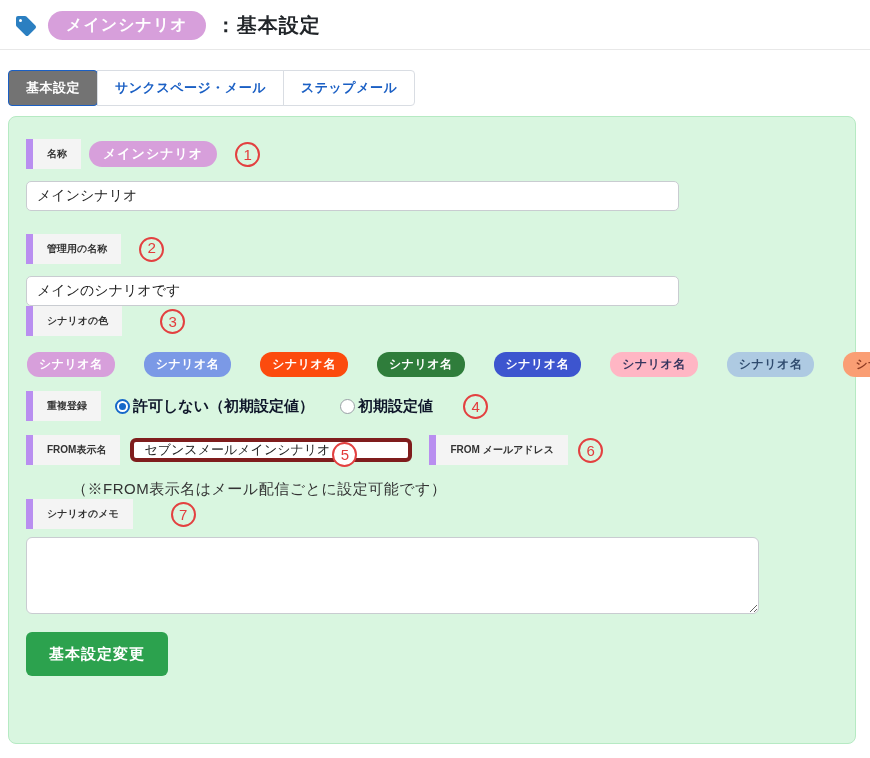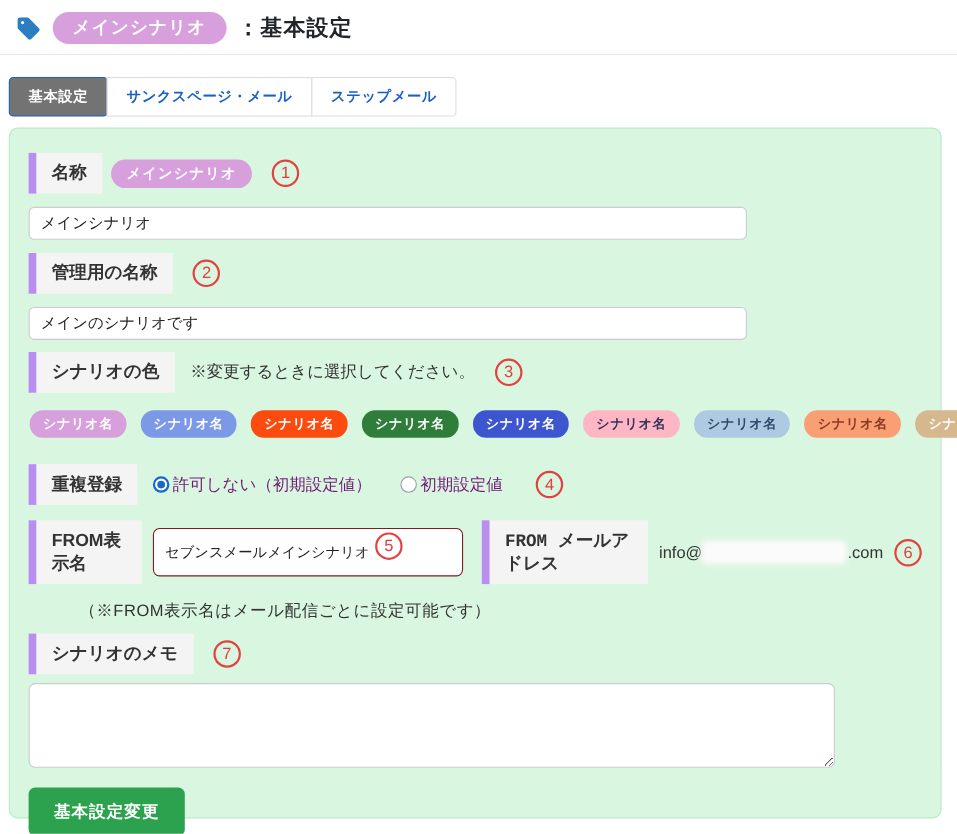--- a/index.html
+++ b/index.html
@@ -20,78 +20,78 @@
     font-size: 13px; padding: 8px 17px; margin-left: -1px; cursor: pointer; letter-spacing: .5px; }
   .tab:first-child { border-radius: 4px 0 0 4px; margin-left: 0; }
   .tab:last-child { border-radius: 0 4px 4px 0; }
   .tab.active { background: #737373; border-color: #1a5fc4; color: #fff; border-radius: 4px; }
 
   
   .panel { margin: 0 8px; width: 848px; height: 628px; background: #d9f6e0;
     border: 1px solid #b6eac3; border-radius: 8px; padding: 22px 17px 0 17px; }
 
   .field-label { display: inline-flex; align-items: center; border-left: 7px solid #b98ef0;
-    background: #f4f4f4; padding: 8px 14px; font-size: 16px; font-weight: bold; color: #333; }
+    background: #f4f4f4; padding: 8px 14px; font-size: 10px; font-weight: bold; color: #333; }
   .label-row { display: flex; align-items: center; }
 
   .circ-num { display: inline-flex; align-items: center; justify-content: center;
     width: 25px; height: 25px; border: 2px solid #e34040; border-radius: 50%;
     color: #e33c3c; font-size: 15px; margin-left: 18px; flex: 0 0 auto; }
 
   .mini-badge { background: #d79fdb; color: #fff; font-weight: bold; font-size: 13px;
     padding: 4px 14px; border-radius: 13px; margin-left: 8px; letter-spacing: 1px; }
 
   .text-input { display: block; width: 653px; height: 30px; margin-top: 12px;
     border: 1px solid #c9ccd1; border-radius: 5px; background: #fff; padding: 0 10px;
     font-size: 14px; color: #222; font-family: inherit; }
 
   .note-inline { font-size: 15px; color: #333; margin-left: 14px; }
 
   
-  .swatches { display: flex; margin-top: 16px; margin-left: 1px; }
+  .swatches { display: flex; margin-top: 16px; margin-left: 1px; gap: 16px; }
   .swatch { font-size: 12px; font-weight: bold; padding: 4px 12px; border-radius: 12px;
     margin-right: 13px; white-space: nowrap; cursor: pointer; letter-spacing: .5px; }
 
   
   .radio-group { display: flex; align-items: center; margin-left: 14px; }
   .radio-opt { display: flex; align-items: center; margin-right: 26px; cursor: pointer; }
   .radio-circle { width: 15px; height: 15px; border-radius: 50%; border: 1px solid #9aa0a6;
     background: #fff; margin-right: 3px; position: relative; flex: 0 0 auto; }
   .radio-opt.checked .radio-circle { border: 2px solid #1668c9; }
   .radio-opt.checked .radio-circle::after { content: ""; position: absolute; inset: 2px;
     background: #1668c9; border-radius: 50%; }
-  .radio-text { font-size: 15px; font-weight: normal; color: #701a75; }
+  .radio-text { font-size: 15px; font-weight: bold; color: #0f172a; }
 
   
   .from-row { display: flex; align-items: center; margin-top: 14px; }
   .from-input-wrap { position: relative; margin-left: 10px; }
-  .from-input { width: 282px; height: 44px; border: 1px solid #7f1d1d; border-radius: 6px;
+  .from-input { width: 282px; height: 24px; border: 4px solid #7f1d1d; border-radius: 6px;
     background: #fff; padding: 0 10px; font-size: 13px; color: #222; font-family: inherit; }
   .from-input-wrap .circ-num { position: absolute; right: 55px; top: 4px; margin-left: 0; background:#fff; }
-  .from-email-label { margin-left: 17px; font-family: Liberation Mono, monospace; }
+  .from-email-label { margin-left: 17px; }
   .email-text { display: flex; align-items: center; font-size: 15px; color: #333; margin-left: 10px; }
   .email-blur { display: inline-block; width: 128px; height: 18px; margin: 0 2px;
     background: #fbfbfb; border-radius: 3px; filter: blur(2px); box-shadow: 0 0 4px 2px #f4f6f4; }
 
   .from-note { font-size: 15px; color: #333; margin-top: 15px; letter-spacing: .5px; margin-left: 46px; }
 
   
   .memo-area { display: block; width: 733px; height: 77px; margin-top: 8px; resize: both;
     border: 1px solid #c9ccd1; border-radius: 6px; background: #fff; padding: 6px 10px;
     font-size: 14px; color: #222; font-family: inherit; }
 
   
   .submit-row { display: flex; justify-content: flex-start; margin-top: 18px; }
   .submit-btn { background: #2ca24e; color: #fff; border: none; border-radius: 6px;
     width: 142px; height: 44px; font-size: 15px; font-weight: bold; cursor: pointer;
     font-family: inherit; letter-spacing: 1px; }
 
-  .mt12 { margin-top: 12px; }
-  .mt14 { margin-top: 24px; }
-  .mt10 { margin-top: 11px; }
+  .mt12 { margin-top: 23px; font-family: Liberation Mono, monospace; }
+  .mt14 { margin-top: 14px; }
+  .mt10 { margin-top: 0; gap: 20px; }
 </style>
 </head>
 <body>
 
 <div class="header">
   <svg class="tag-icon" viewBox="0 0 24 24">
     <path fill="#2b7fc1" d="M21.4 11.6l-9-9A2 2 0 0 0 11 2H4a2 2 0 0 0-2 2v7c0 .53.21 1.04.59 1.41l9 9a2 2 0 0 0 2.83 0l7-7a2 2 0 0 0-.02-2.81zM6.5 8A1.5 1.5 0 1 1 8 6.5 1.5 1.5 0 0 1 6.5 8z"></path>
   </svg>
   <span class="header-badge">メインシナリオ</span>
   <span class="header-title">：基本設定</span>
@@ -113,21 +113,20 @@
   <input class="text-input" value="メインシナリオ" style="">
 
   <div class="label-row mt12">
     <span class="field-label">管理用の名称</span>
     <span class="circ-num">2</span>
   </div>
   <input class="text-input" value="メインのシナリオです" style="">
 
   <div class="label-row mt10">
     <span class="field-label">シナリオの色</span>
-    <span class="note-inline">※変更するときに選択してください。</span>
     <span class="circ-num">3</span>
   </div>
   <div class="swatches">
     <span class="swatch" style="background: rgb(215, 159, 219); color: rgb(255, 255, 255);">シナリオ名</span>
     <span class="swatch" style="background: rgb(123, 153, 230); color: rgb(255, 255, 255);">シナリオ名</span>
     <span class="swatch" style="background: rgb(252, 75, 14); color: rgb(255, 255, 255);">シナリオ名</span>
     <span class="swatch" style="background: rgb(47, 125, 59); color: rgb(255, 255, 255);">シナリオ名</span>
     <span class="swatch" style="background: rgb(61, 85, 207); color: rgb(255, 255, 255);">シナリオ名</span>
     <span class="swatch" style="background: rgb(255, 182, 196); color: rgb(55, 53, 94);">シナリオ名</span>
     <span class="swatch" style="background: rgb(174, 202, 226); color: rgb(47, 75, 110);">シナリオ名</span>
@@ -151,25 +150,20 @@
     <span class="circ-num" style="margin-left:4px">4</span>
   </div>
 
   <div class="from-row">
     <span class="field-label">FROM表示名</span>
     <span class="from-input-wrap">
       <input class="from-input" value="セブンスメールメインシナリオ" style="">
       <span class="circ-num">5</span>
     </span>
     <span class="field-label from-email-label">FROM メールアドレス</span>
-    <span class="email-text">
-      <span>info@</span>
-      <span class="email-blur"></span>
-      <span>.com</span>
-    </span>
     <span class="circ-num" style="margin-left:10px">6</span>
   </div>
 
   <div class="from-note">（※FROM表示名はメール配信ごとに設定可能です）</div>
 
   <div class="label-row mt10">
     <span class="field-label">シナリオのメモ</span>
     <span class="circ-num">7</span>
   </div>
   <textarea class="memo-area" style=""></textarea>

